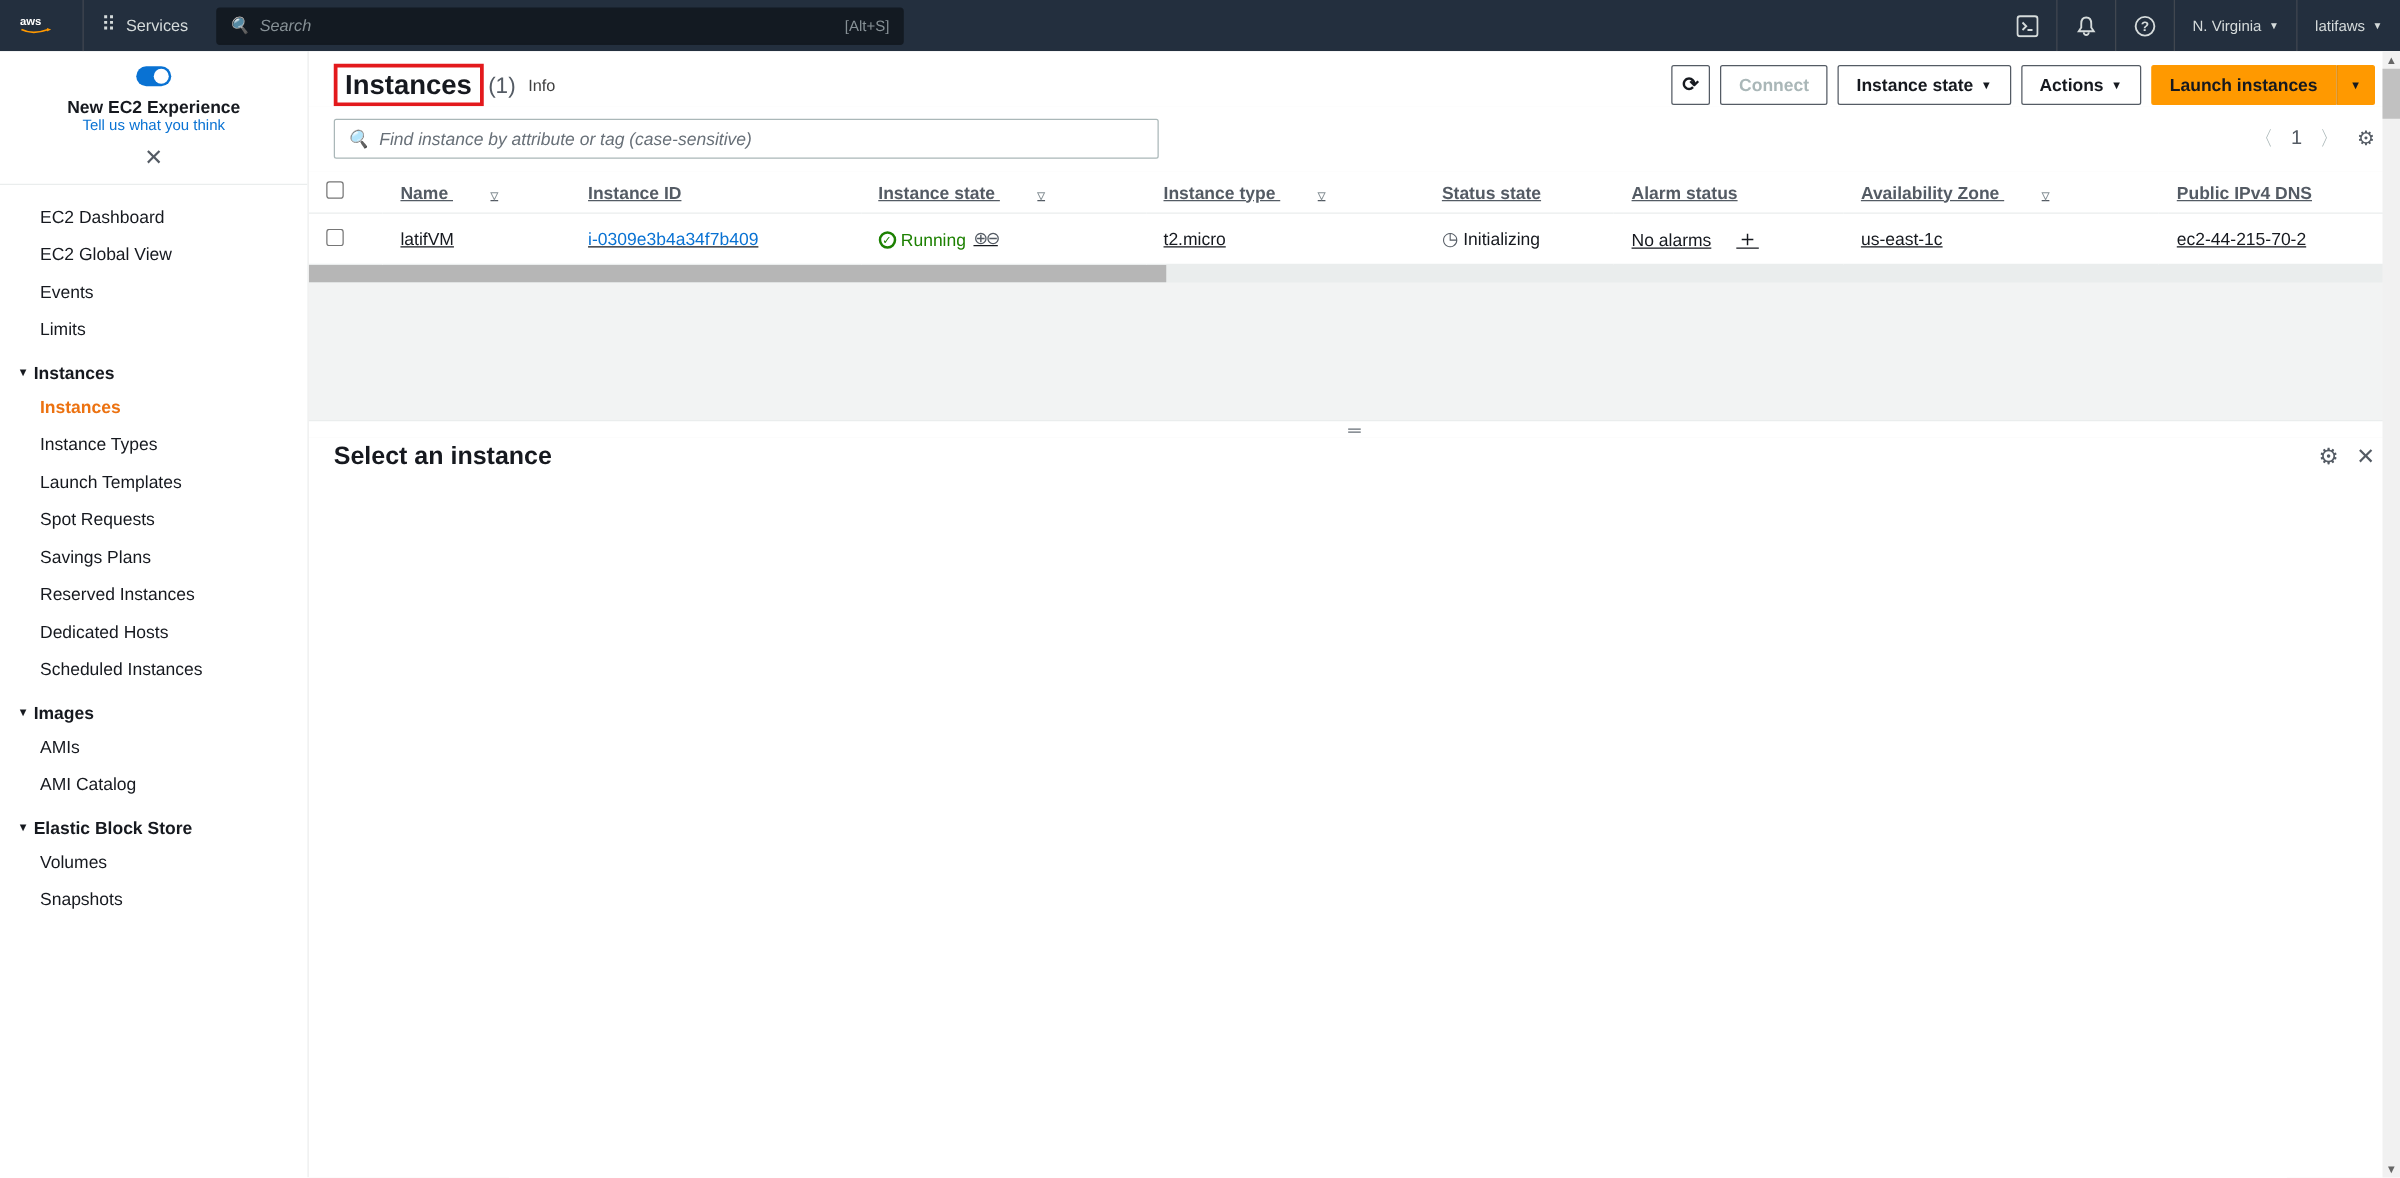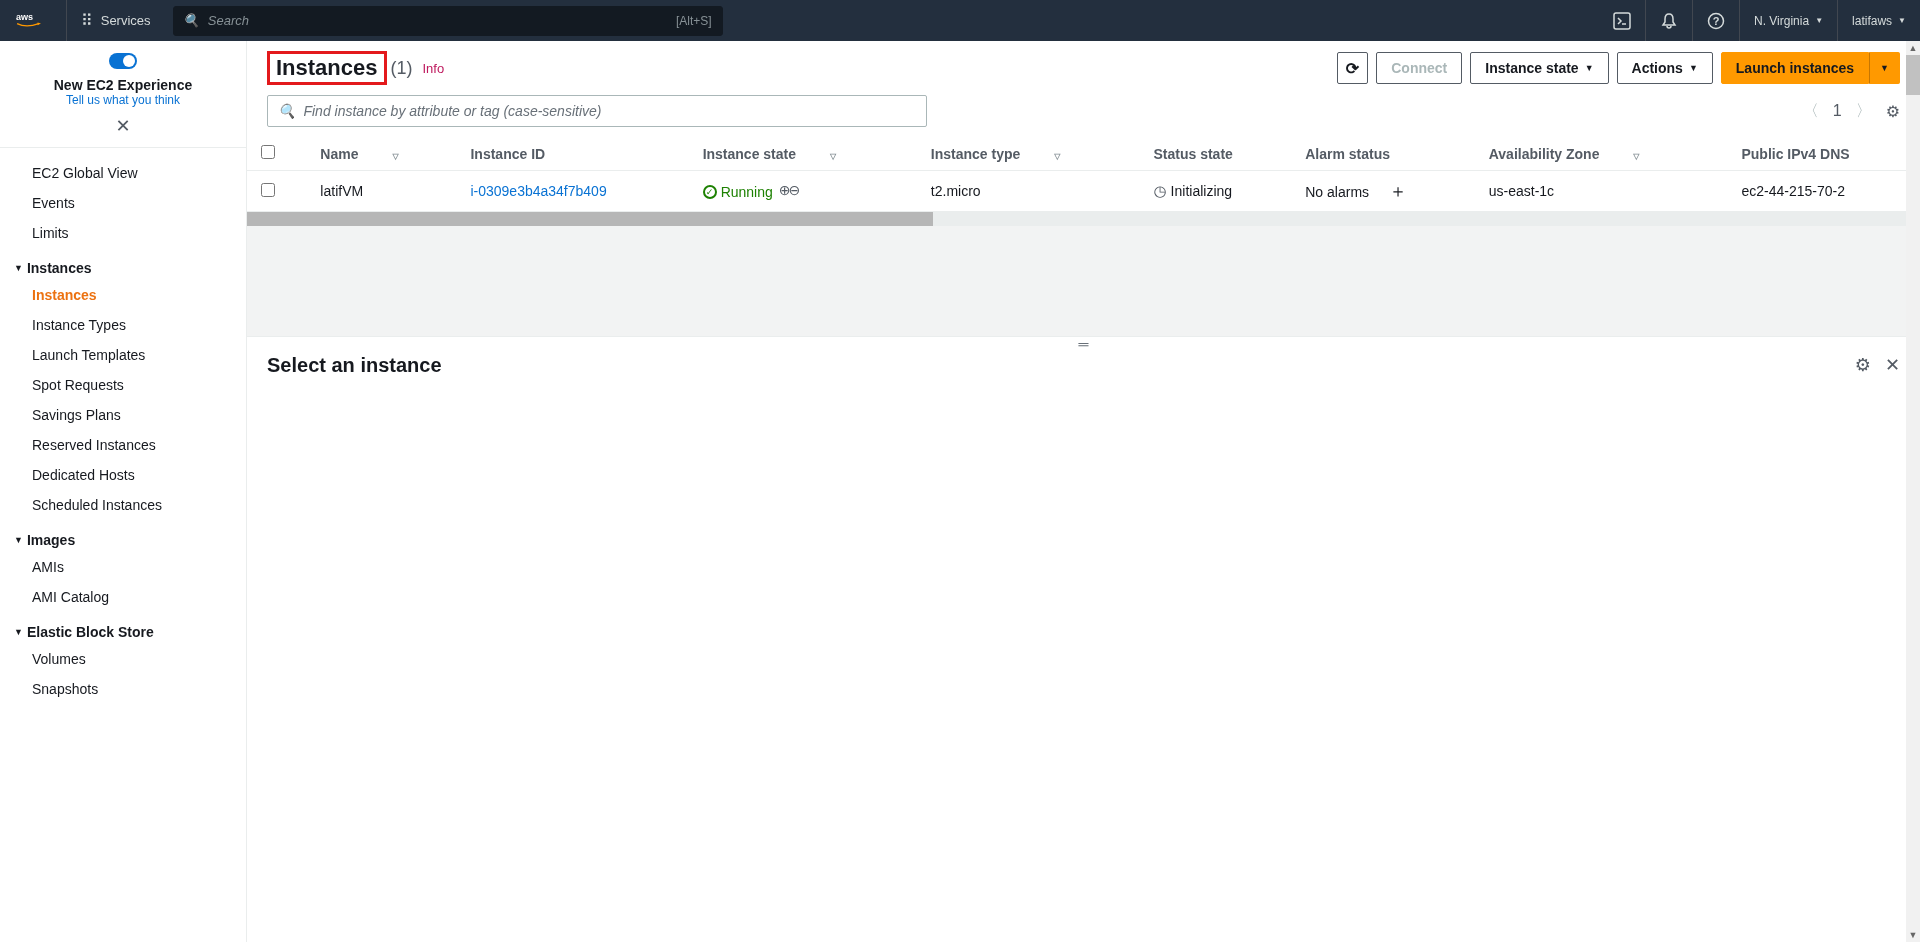--- a/index.html
+++ b/index.html
@@ -34,41 +34,41 @@
   .sidebar .nav-item.active { color: #ec7211; font-weight: 700; }
   .sidebar .nav-section { padding: 12px 0 4px 14px; font-weight: 700; font-size: 14px; display: flex; align-items: center; gap: 4px; }
   .sidebar .nav-section .chev { font-size: 9px; }
 
   .main { flex: 1; display: flex; flex-direction: column; background: #f2f3f3; overflow: hidden; }
 
   
   .page-header { padding: 10px 20px 0 20px; background: #fff; display: flex; align-items: center; }
   .page-header h1 { font-size: 22px; font-weight: 700; border: 3px solid #e3191c; padding: 1px 6px; display: inline-block; }
   .page-header .count { font-size: 18px; color: #545b64; margin-left: 4px; }
-  .page-header .info-link { color: #be185d; font-size: 13px; margin-left: 10px; }
+  .page-header .info-link { color: #404040; font-size: 13px; margin-left: 10px; }
   .page-header .header-actions { margin-left: auto; display: flex; gap: 8px; }
   .page-header .btn { height: 32px; border: 1px solid #545b64; background: #fff; border-radius: 2px; padding: 0 14px; font-size: 14px; font-weight: 700; color: #16191f; display: flex; align-items: center; gap: 6px; cursor: pointer; }
   .page-header .btn .tri { font-size: 9px; }
   .page-header .btn.icon-only { padding: 0 8px; font-size: 16px; }
   .page-header .btn.disabled { color: #aab7b8; cursor: default; }
   .page-header .btn.primary { background: #ff9900; border-color: #ff9900; color: #16191f; }
   .page-header .btn.primary.split { border-left: 1px solid #c77600; border-radius: 0 2px 2px 0; padding: 0 10px; margin-left: -8px; }
   .page-header .btn.primary.main-launch { border-radius: 2px 0 0 2px; }
 
   
   .filter-row { padding: 10px 20px; background: #fff; display: flex; align-items: center; gap: 10px; }
   .filter-row .search { width: 660px; height: 32px; border: 1px solid #aab7b8; border-radius: 2px; display: flex; align-items: center; padding: 0 10px; gap: 8px; color: #687078; font-style: italic; font-size: 14px; }
   .filter-row .pager { margin-left: auto; display: flex; align-items: center; gap: 14px; font-size: 16px; color: #545b64; }
   .filter-row .pager .arrow { color: #aab7b8; cursor: pointer; }
   .filter-row .pager .gear { cursor: pointer; }
 
   
   .table-wrap { background: #fff; overflow-x: auto; }
   table.instances { border-collapse: collapse; width: max-content; min-width: 100%; }
-  table.instances th, table.instances td { text-align: left; padding: 8px 14px; font-size: 14px; white-space: nowrap; }
+  table.instances th, table.instances td { text-align: left; padding: 8px 14px; font-size: 14px; white-space: nowrap; text-decoration: underline; }
   table.instances th { border-bottom: 1px solid #eaeded; color: #545b64; font-weight: 700; }
   table.instances td { border-bottom: 1px solid #eaeded; color: #16191f; }
   table.instances th .sort-tri { font-size: 8px; color: #879196; margin-left: 30px; }
   table.instances .link { color: #0972d3; }
   table.instances .state-running { color: #1d8102; font-weight: 400; display: inline-flex; align-items: center; gap: 4px; }
   table.instances .state-running .dot { width: 14px; height: 14px; border: 2px solid #1d8102; border-radius: 50%; display: inline-flex; align-items: center; justify-content: center; font-size: 9px; color: #1d8102; }
   table.instances .mag { color: #545b64; margin-left: 6px; font-size: 14px; letter-spacing: -2px; }
   table.instances .status-init { display: inline-flex; align-items: center; gap: 4px; color: #16191f; }
   table.instances .status-init .clock { color: #545b64; font-size: 15px; }
   table.instances .plus { color: #16191f; font-size: 18px; margin-left: 20px; }
@@ -150,20 +150,21 @@
   <div class="sidebar">
     <div class="new-exp">
       <div class="toggle"></div>
       <div class="new-exp-text">
         <div class="new-exp-title">New EC2 Experience</div>
         <div class="new-exp-sub">Tell us what you think</div>
       </div>
       <div class="close-exp">✕</div>
     </div>
     <div class="nav" id="sidebar-nav">
+        <div class="nav-item">EC2 Dashboard</div>
         <div class="nav-item">EC2 Global View</div>
         <div class="nav-item">Events</div>
         <div class="nav-item">Limits</div>
         <div class="nav-section">
           <span class="chev">▼</span>
           <span>Instances</span>
         </div>
         <div class="nav-item active">Instances</div>
         <div class="nav-item">Instance Types</div>
         <div class="nav-item">Launch Templates</div>

